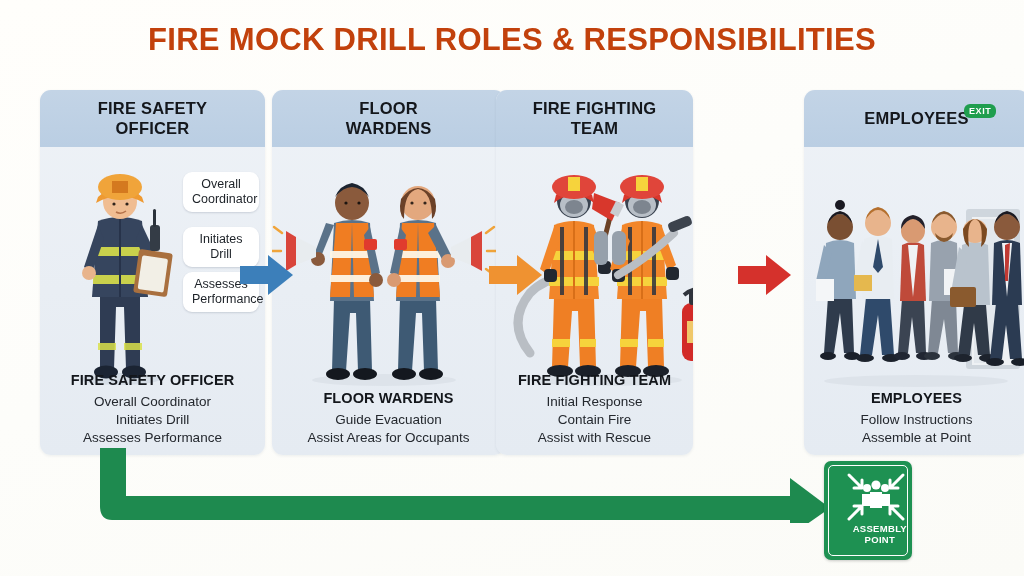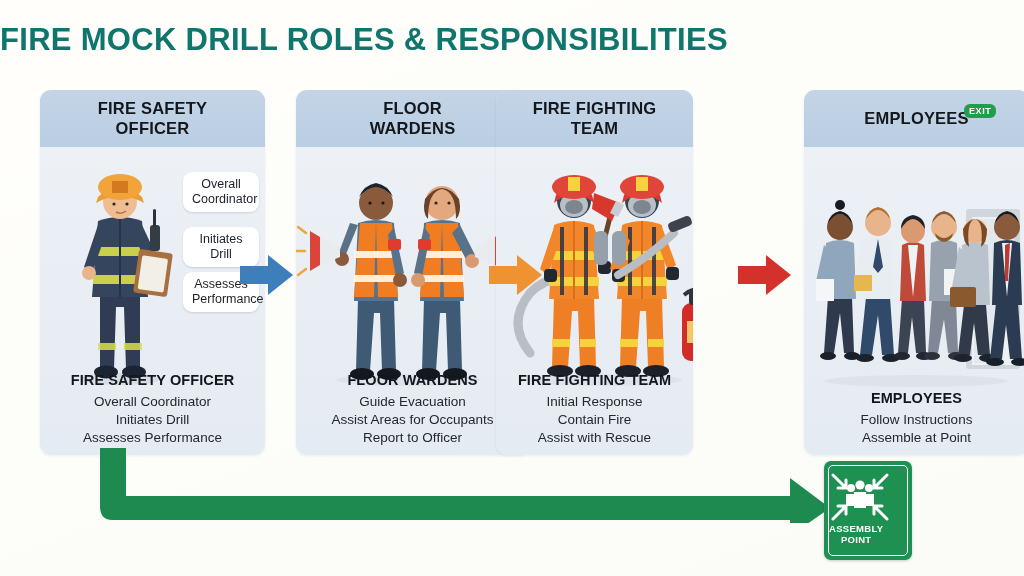--- a/index.html
+++ b/index.html
@@ -5,23 +5,23 @@
   html,body{margin:0;padding:0;}
   body{
     width:1024px;height:576px;overflow:hidden;
     font-family:"Liberation Sans",sans-serif;
     background:linear-gradient(160deg,#fffefb 0%,#fdfdfa 45%,#fbfbf7 100%);
     position:relative;
   }
   #stage{position:absolute;inset:0;}
 
   .page-title{
-    position:absolute;top:22px;left:0;width:1024px;text-align:left;
+    position:absolute;top:22px;left:0;width:1024px;text-align:center;
     font-size:31px;font-weight:bold;letter-spacing:.3px;
-    color:#0f766e;font-family:"Liberation Sans",sans-serif;
+    color:#c2410c;font-family:"Liberation Sans",sans-serif;
   }
 
   .card{
     position:absolute;top:90px;height:365px;
     background:linear-gradient(180deg,#eef2f7 0%,#e9eef4 55%,#e5ebf2 100%);
     border-radius:11px;overflow:hidden;
     box-shadow:0 1px 3px rgba(40,60,90,.08);
   }
   .card-head{
     height:57px;width:100%;
@@ -58,22 +58,22 @@
   .loop svg{display:block;width:100%;height:100%;}
 
   
   .assembly{
     position:absolute;left:824px;top:461px;width:88px;height:99px;
     background:#1e9152;border-radius:7px;padding:4px;box-sizing:border-box;
     box-shadow:0 1px 3px rgba(0,0,0,.2);
   }
   .assembly-inner{
     width:100%;height:100%;border:1.6px solid #ffffff;border-radius:5px;
-    box-sizing:border-box;display:flex;flex-direction:column;align-items:flex-start;
-    justify-content:flex-start;padding-top:5px;
+    box-sizing:border-box;display:flex;flex-direction:column;align-items:flex-end;
+    justify-content:flex-start;padding-top:5px;padding-left:43px;
   }
   .assembly-glyph{width:62px;height:52px;}
   .assembly-txt{
     color:#fff;font-size:9.5px;font-weight:bold;text-align:center;
     line-height:1.12;letter-spacing:.3px;white-space:pre-line;margin-top:1px;
   }
   .exit-sign{
     position:absolute;background:#1f9e4e;color:#fff;font-size:9px;font-weight:bold;
     letter-spacing:.6px;padding:2px 5px;border-radius:6px;
   }
@@ -136,21 +136,21 @@
 Performance</div>
 
     <div class="card-foot">
       <div class="foot-title">FIRE SAFETY OFFICER</div>
       <div class="foot-line">Overall Coordinator</div>
       <div class="foot-line">Initiates Drill</div>
       <div class="foot-line">Assesses Performance</div>
     </div>
   </div>
 
-  <div class="card" style="left:296px;width:233px;">
+  <div class="card" style="left:272px;width:233px;">
     <div class="card-head">
       <div class="ht">FLOOR
 WARDENS</div>
     </div>
 
     <div class="card-art">
       <svg viewBox="0 0 225 243" width="225" height="243">
         <ellipse cx="112" cy="233" rx="72" ry="6" fill="#dde3ea"></ellipse>
 
         <g>
@@ -198,21 +198,20 @@
           <circle cx="140" cy="56" r="1.6" fill="#33251c"></circle>
           <circle cx="153" cy="56" r="1.6" fill="#33251c"></circle>
         </g>
       </svg>
     </div>
 
     <div class="card-foot">
       <div class="foot-title">FLOOR WARDENS</div>
       <div class="foot-line">Guide Evacuation</div>
       <div class="foot-line">Assist Areas for Occupants</div>
-      <div class="foot-line">Report to Officer</div>
     </div>
   </div>
 
   <div class="card" style="left:496px;width:197px;">
     <div class="card-head">
       <div class="ht">FIRE FIGHTING
 TEAM</div>
     </div>
 
     <div class="card-art">

